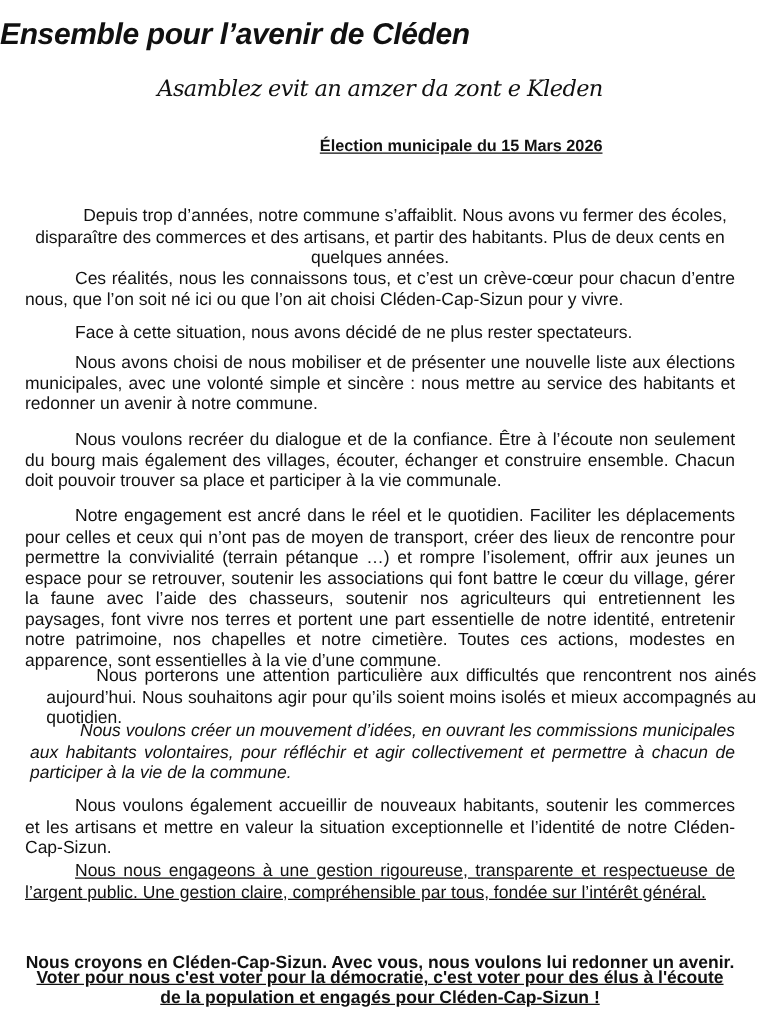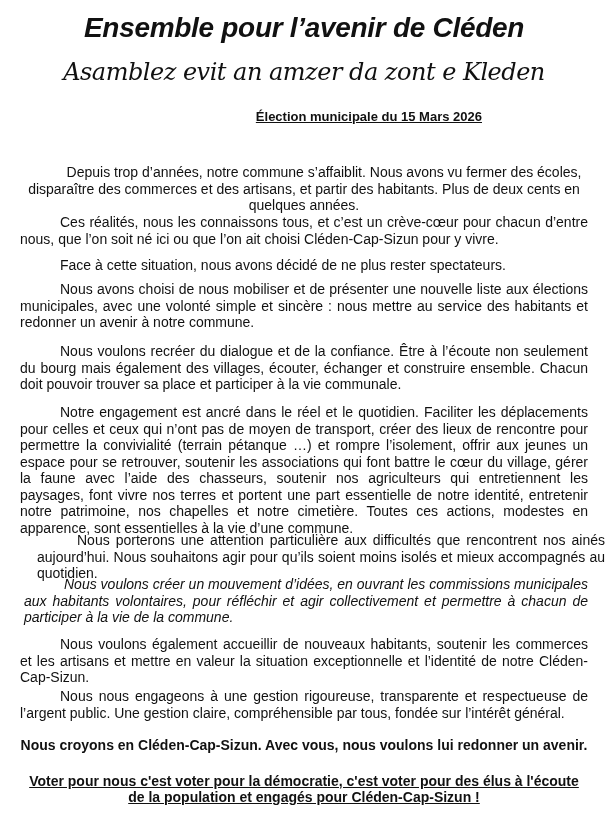--- a/index.html
+++ b/index.html
@@ -2,28 +2,28 @@
 <html><head>
   <meta charset="utf-8">
   <style>
     html, body { margin: 0; padding: 0; background: #ffffff; }
     body {
       width: 608px; height: 815px; overflow: hidden; position: relative;
       color: #111111;
       font-family: "Liberation Sans", sans-serif;
     }
     .title {
-      position: absolute; left: 0; top: 8px; width: 608px; text-align: center;
-      font-weight: bold; font-style: italic; font-size: 28px; letter-spacing: -0.3px;
+      position: absolute; left: 0; top: 8px; width: 608px; text-align: left;
+      font-weight: bold; font-style: italic; font-size: 24px; letter-spacing: -0.3px;
       line-height: 40px; white-space: nowrap;
     }
     .subtitle {
       position: absolute; left: 0; top: 56px; width: 608px; text-align: center;
       font-family: "DejaVu Serif", "Liberation Serif", serif;
-      font-style: italic; font-size: 24px; line-height: 32px; white-space: nowrap;
+      font-style: italic; font-size: 18px; line-height: 32px; white-space: nowrap;
       letter-spacing: -0.5px;
     }
     .election {
       position: absolute; left: 152px; top: 107px; width: 330px; text-align: right;
       font-weight: bold; font-size: 13px; text-decoration: underline; line-height: 20px;
       white-space: nowrap;
     }
     .body-text {
       position: absolute; left: 20px; width: 568px;
       font-size: 14px; line-height: 16.5px; text-align: justify;
@@ -32,23 +32,23 @@
     .p0 { top: 164px; text-align: center; }
     .p1 { top: 214px; }
     .p2 { top: 257px; }
     .p3 { top: 281px; }
     .p4 { top: 343px; }
     .p5 { top: 404px; }
     .p6 { top: 532px; margin-left: 17px; }
     .p7 { top: 576px; font-style: italic; }
     .p7 p { padding-left: 4px; }
     .p8 { top: 636px; }
-    .p9 { top: 688px; }
+    .p9 { top: 688px; text-decoration: underline; }
     .closing {
-      position: absolute; left: 0; top: 736px; width: 608px; text-align: center;
+      position: absolute; left: 0; top: 760px; width: 608px; text-align: center;
       font-weight: bold; font-size: 14px; line-height: 18px; white-space: nowrap;
     }
     .call {
       position: absolute; left: 24px; top: 773px; width: 560px; text-align: center;
       font-weight: bold; font-size: 14px; line-height: 16px; text-decoration: underline;
     }
   </style>
 </head>
 <body>
 

